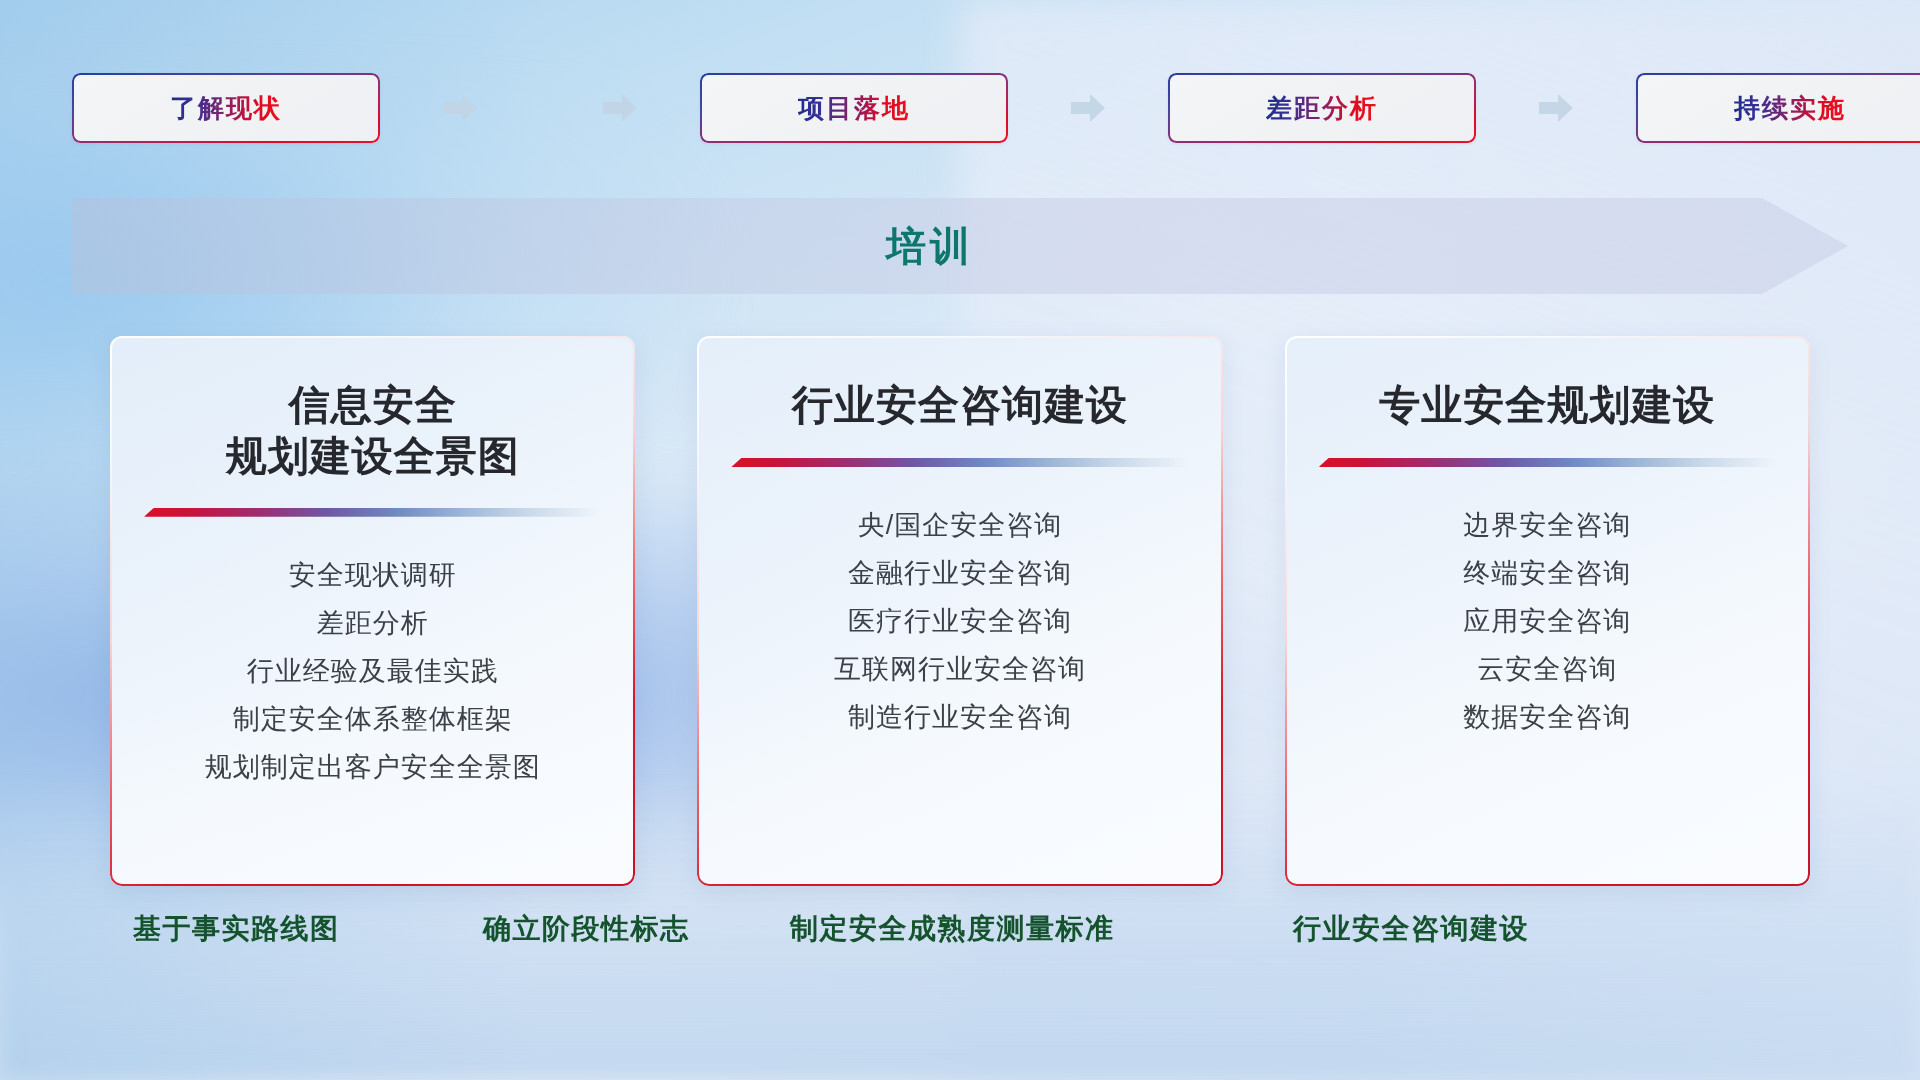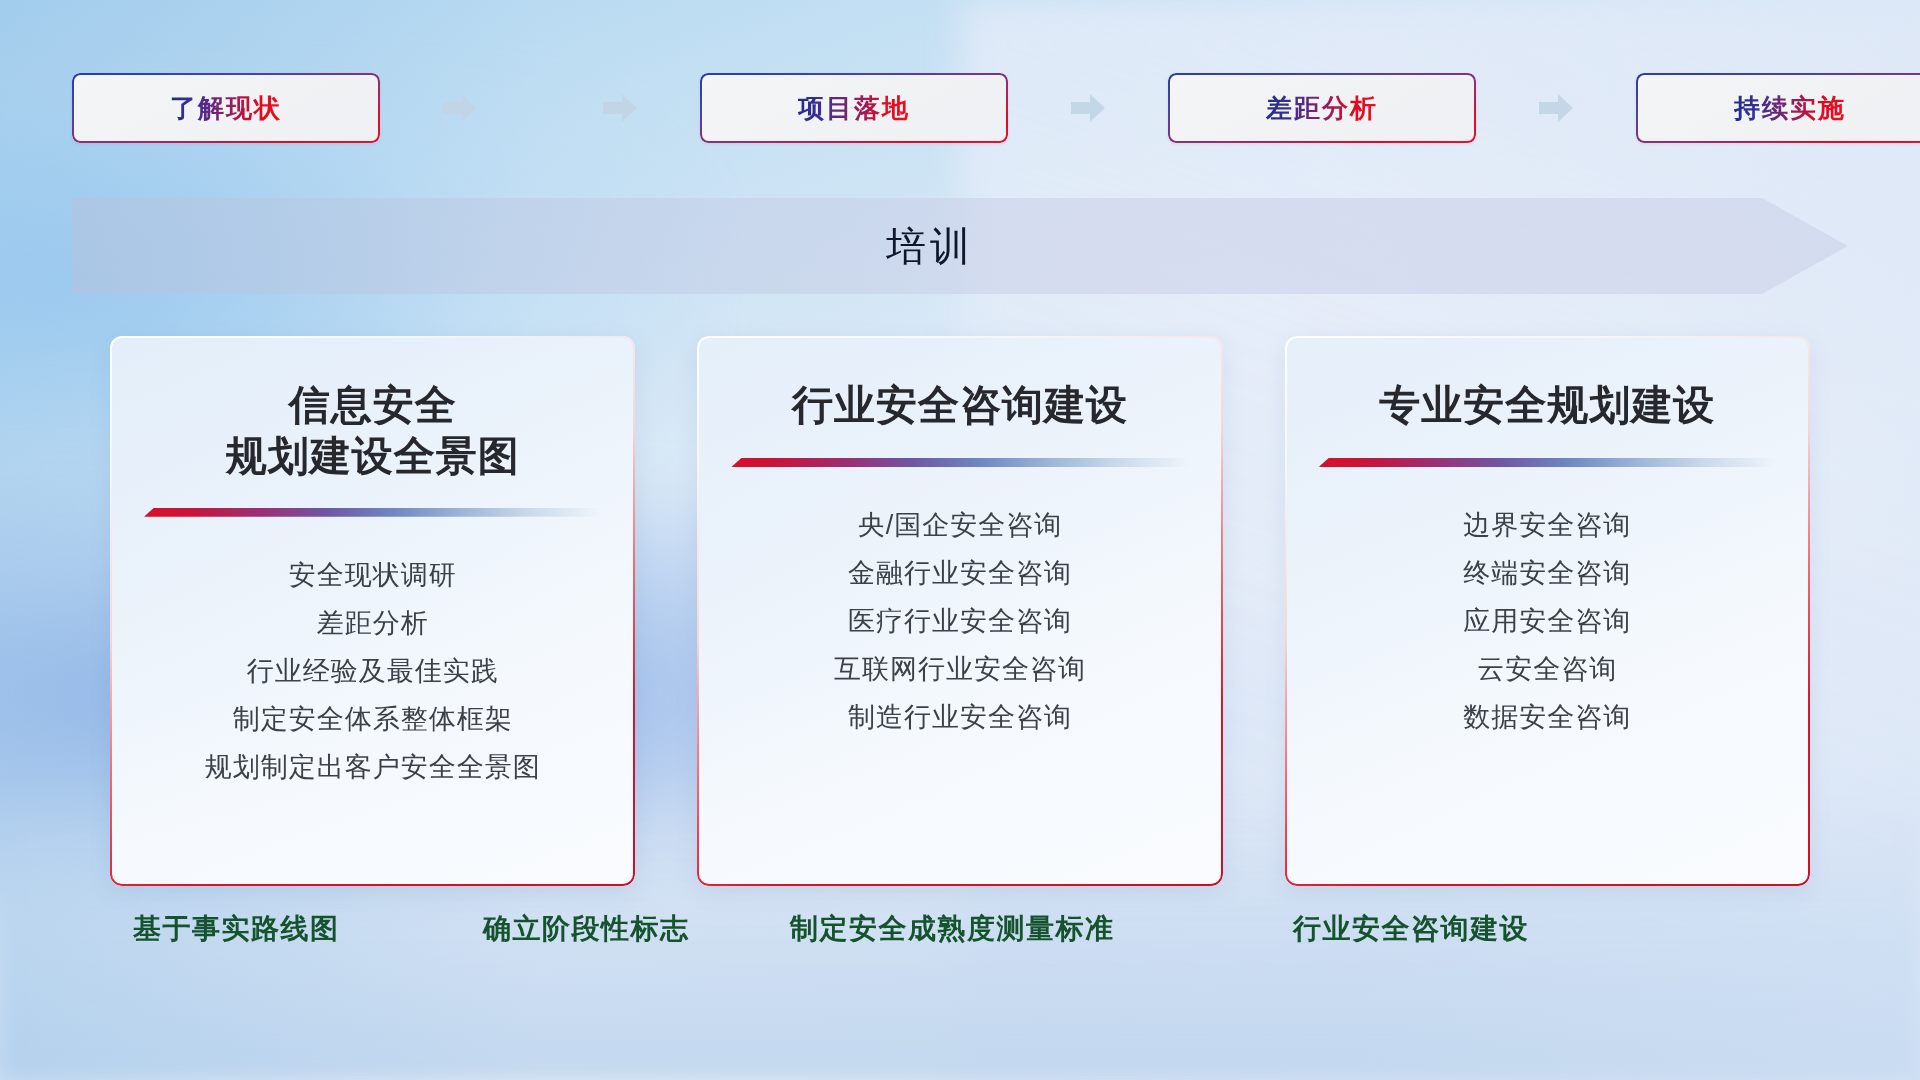--- a/index.html
+++ b/index.html
@@ -91,21 +91,21 @@
   }
   #banner-shape{
     position:absolute; inset:0;
     background:linear-gradient(90deg,rgba(178,196,224,.62) 0%,rgba(196,206,230,.58) 35%,rgba(206,211,234,.62) 62%,rgba(200,206,232,.52) 100%);
     clip-path:polygon(0 0,calc(100% - 86px) 0,100% 50%,calc(100% - 86px) 100%,0 100%);
   }
   #banner-title{
     position:absolute; inset:0;
     display:flex; align-items:center; justify-content:center;
     padding-right:60px;
-    font-size:40px; font-weight:400; color:#0f172a; letter-spacing:4px;
+    font-size:40px; font-weight:700; color:#0f766e; letter-spacing:4px;
   }
 
   
   #cards{
     position:absolute; left:110px; top:336px; width:1700px; height:550px;
     display:flex; gap:62px;
   }
   .card{
     position:relative;
     flex:1 1 0;

